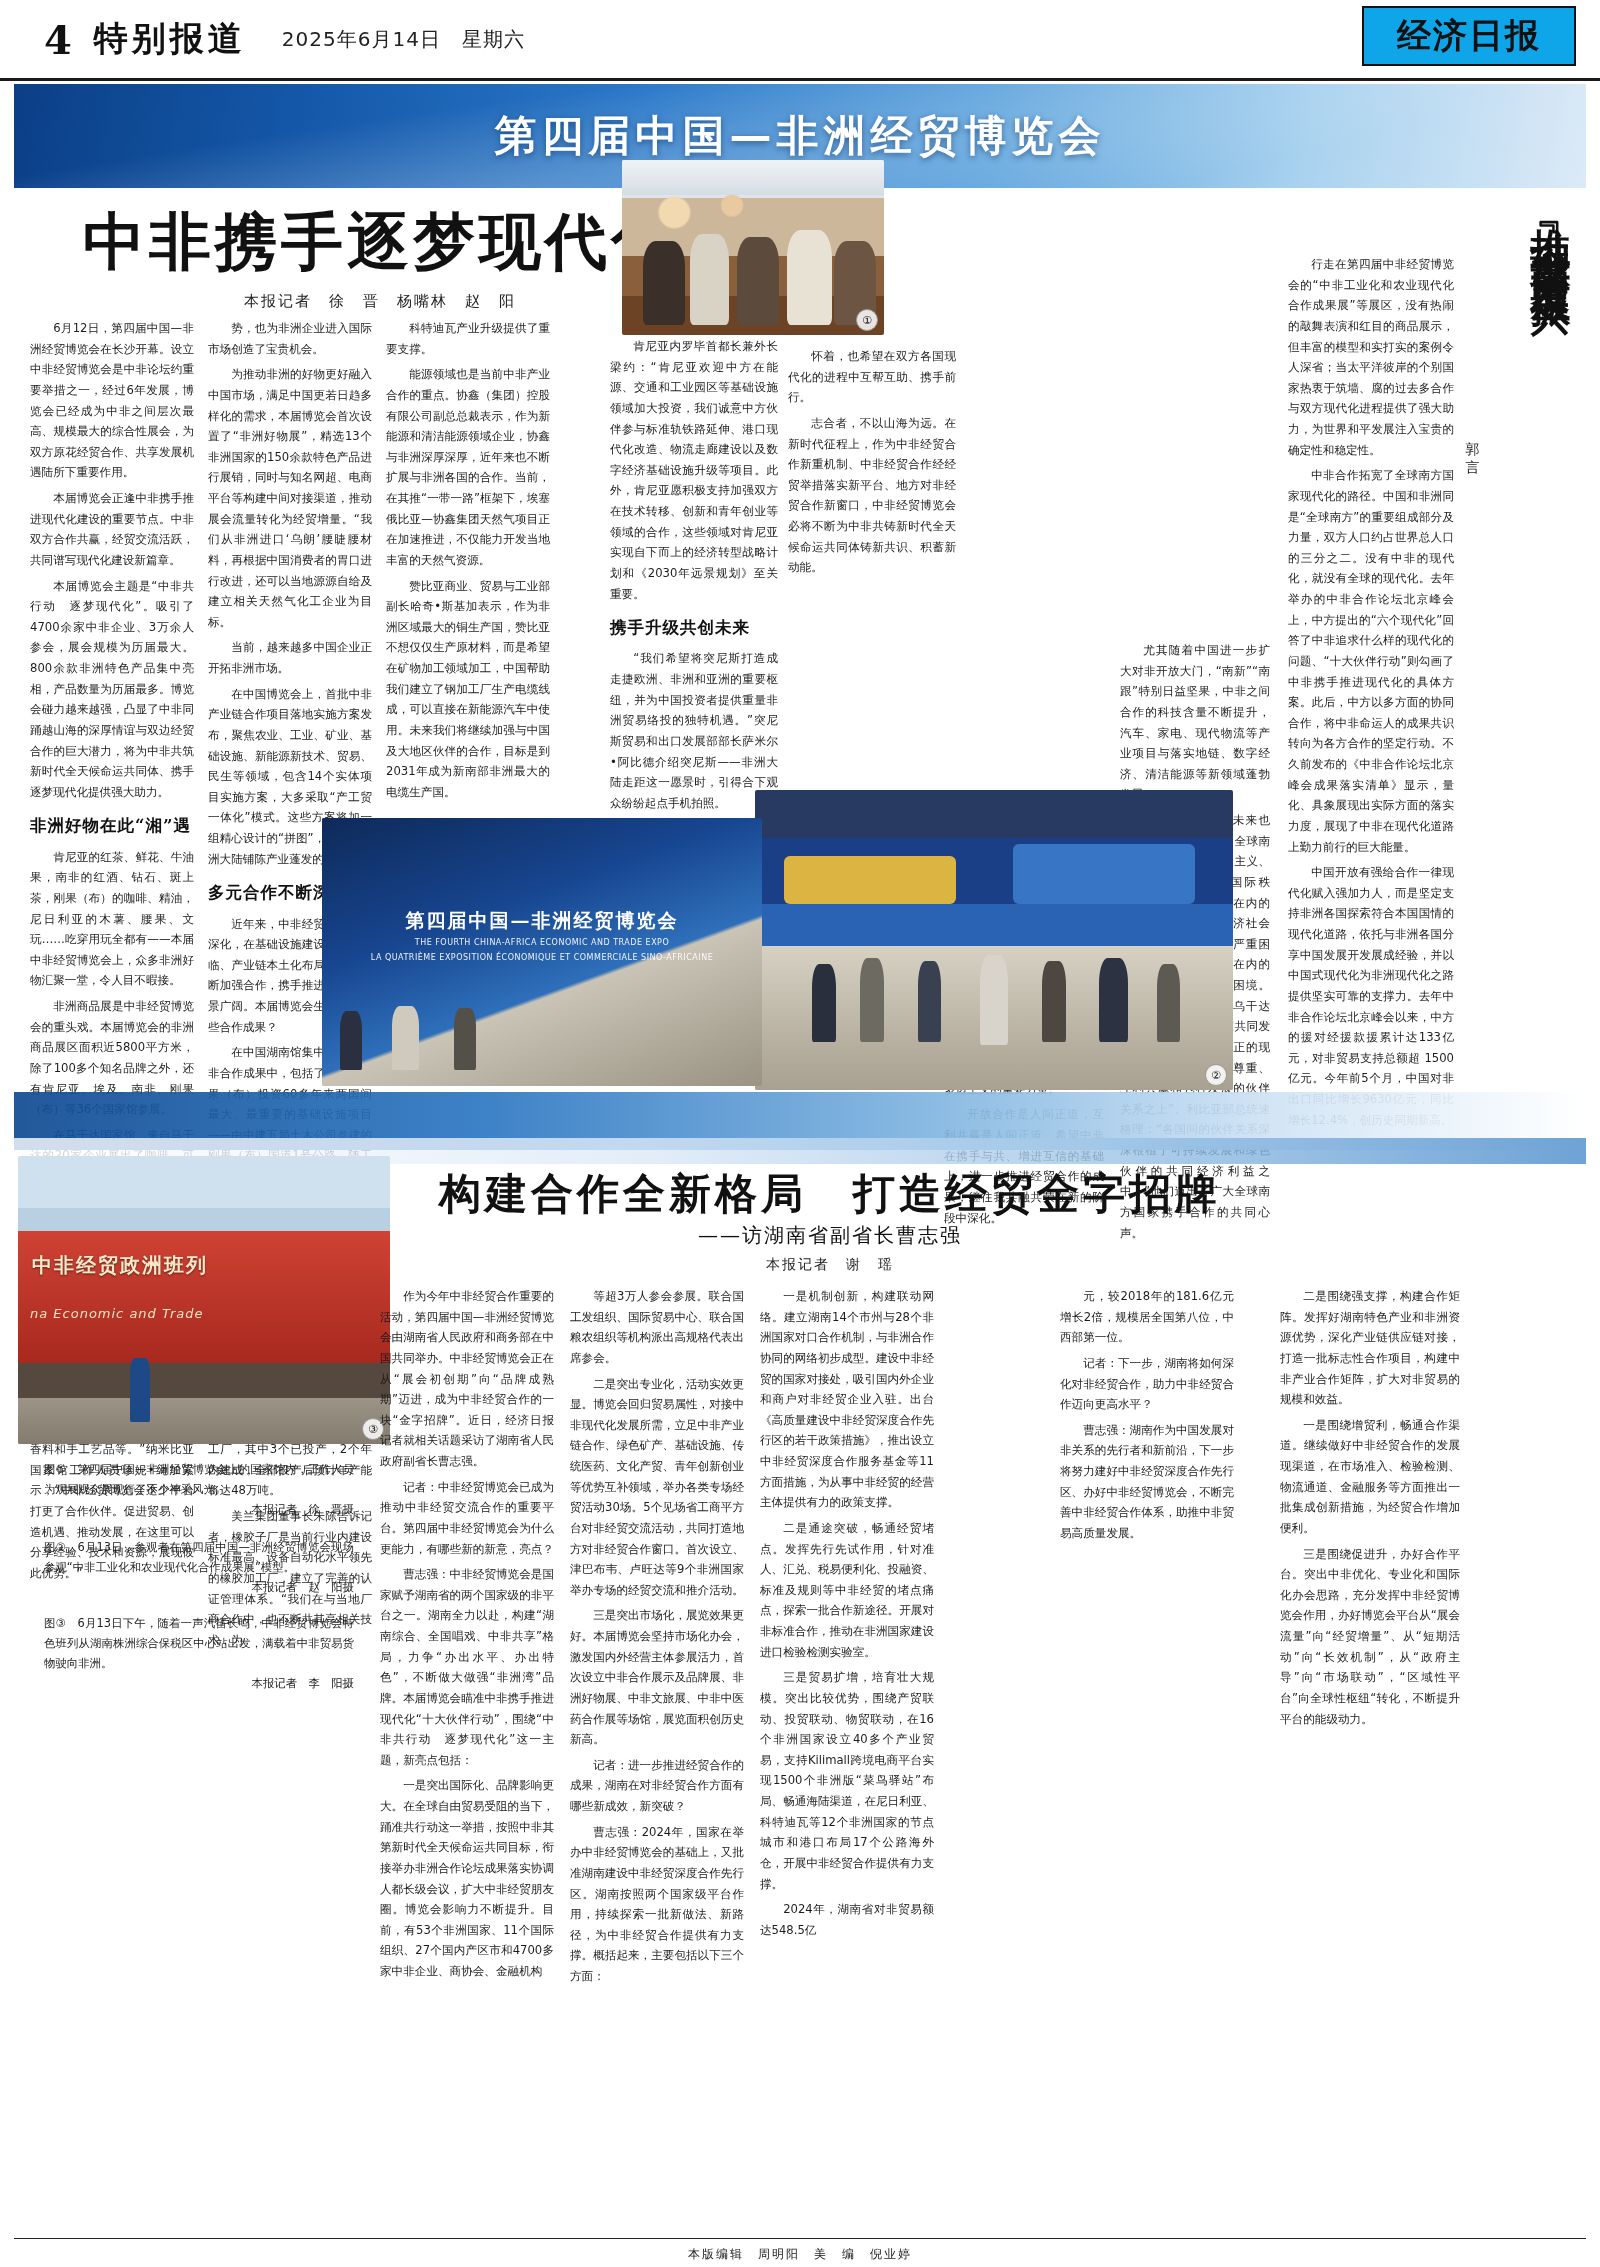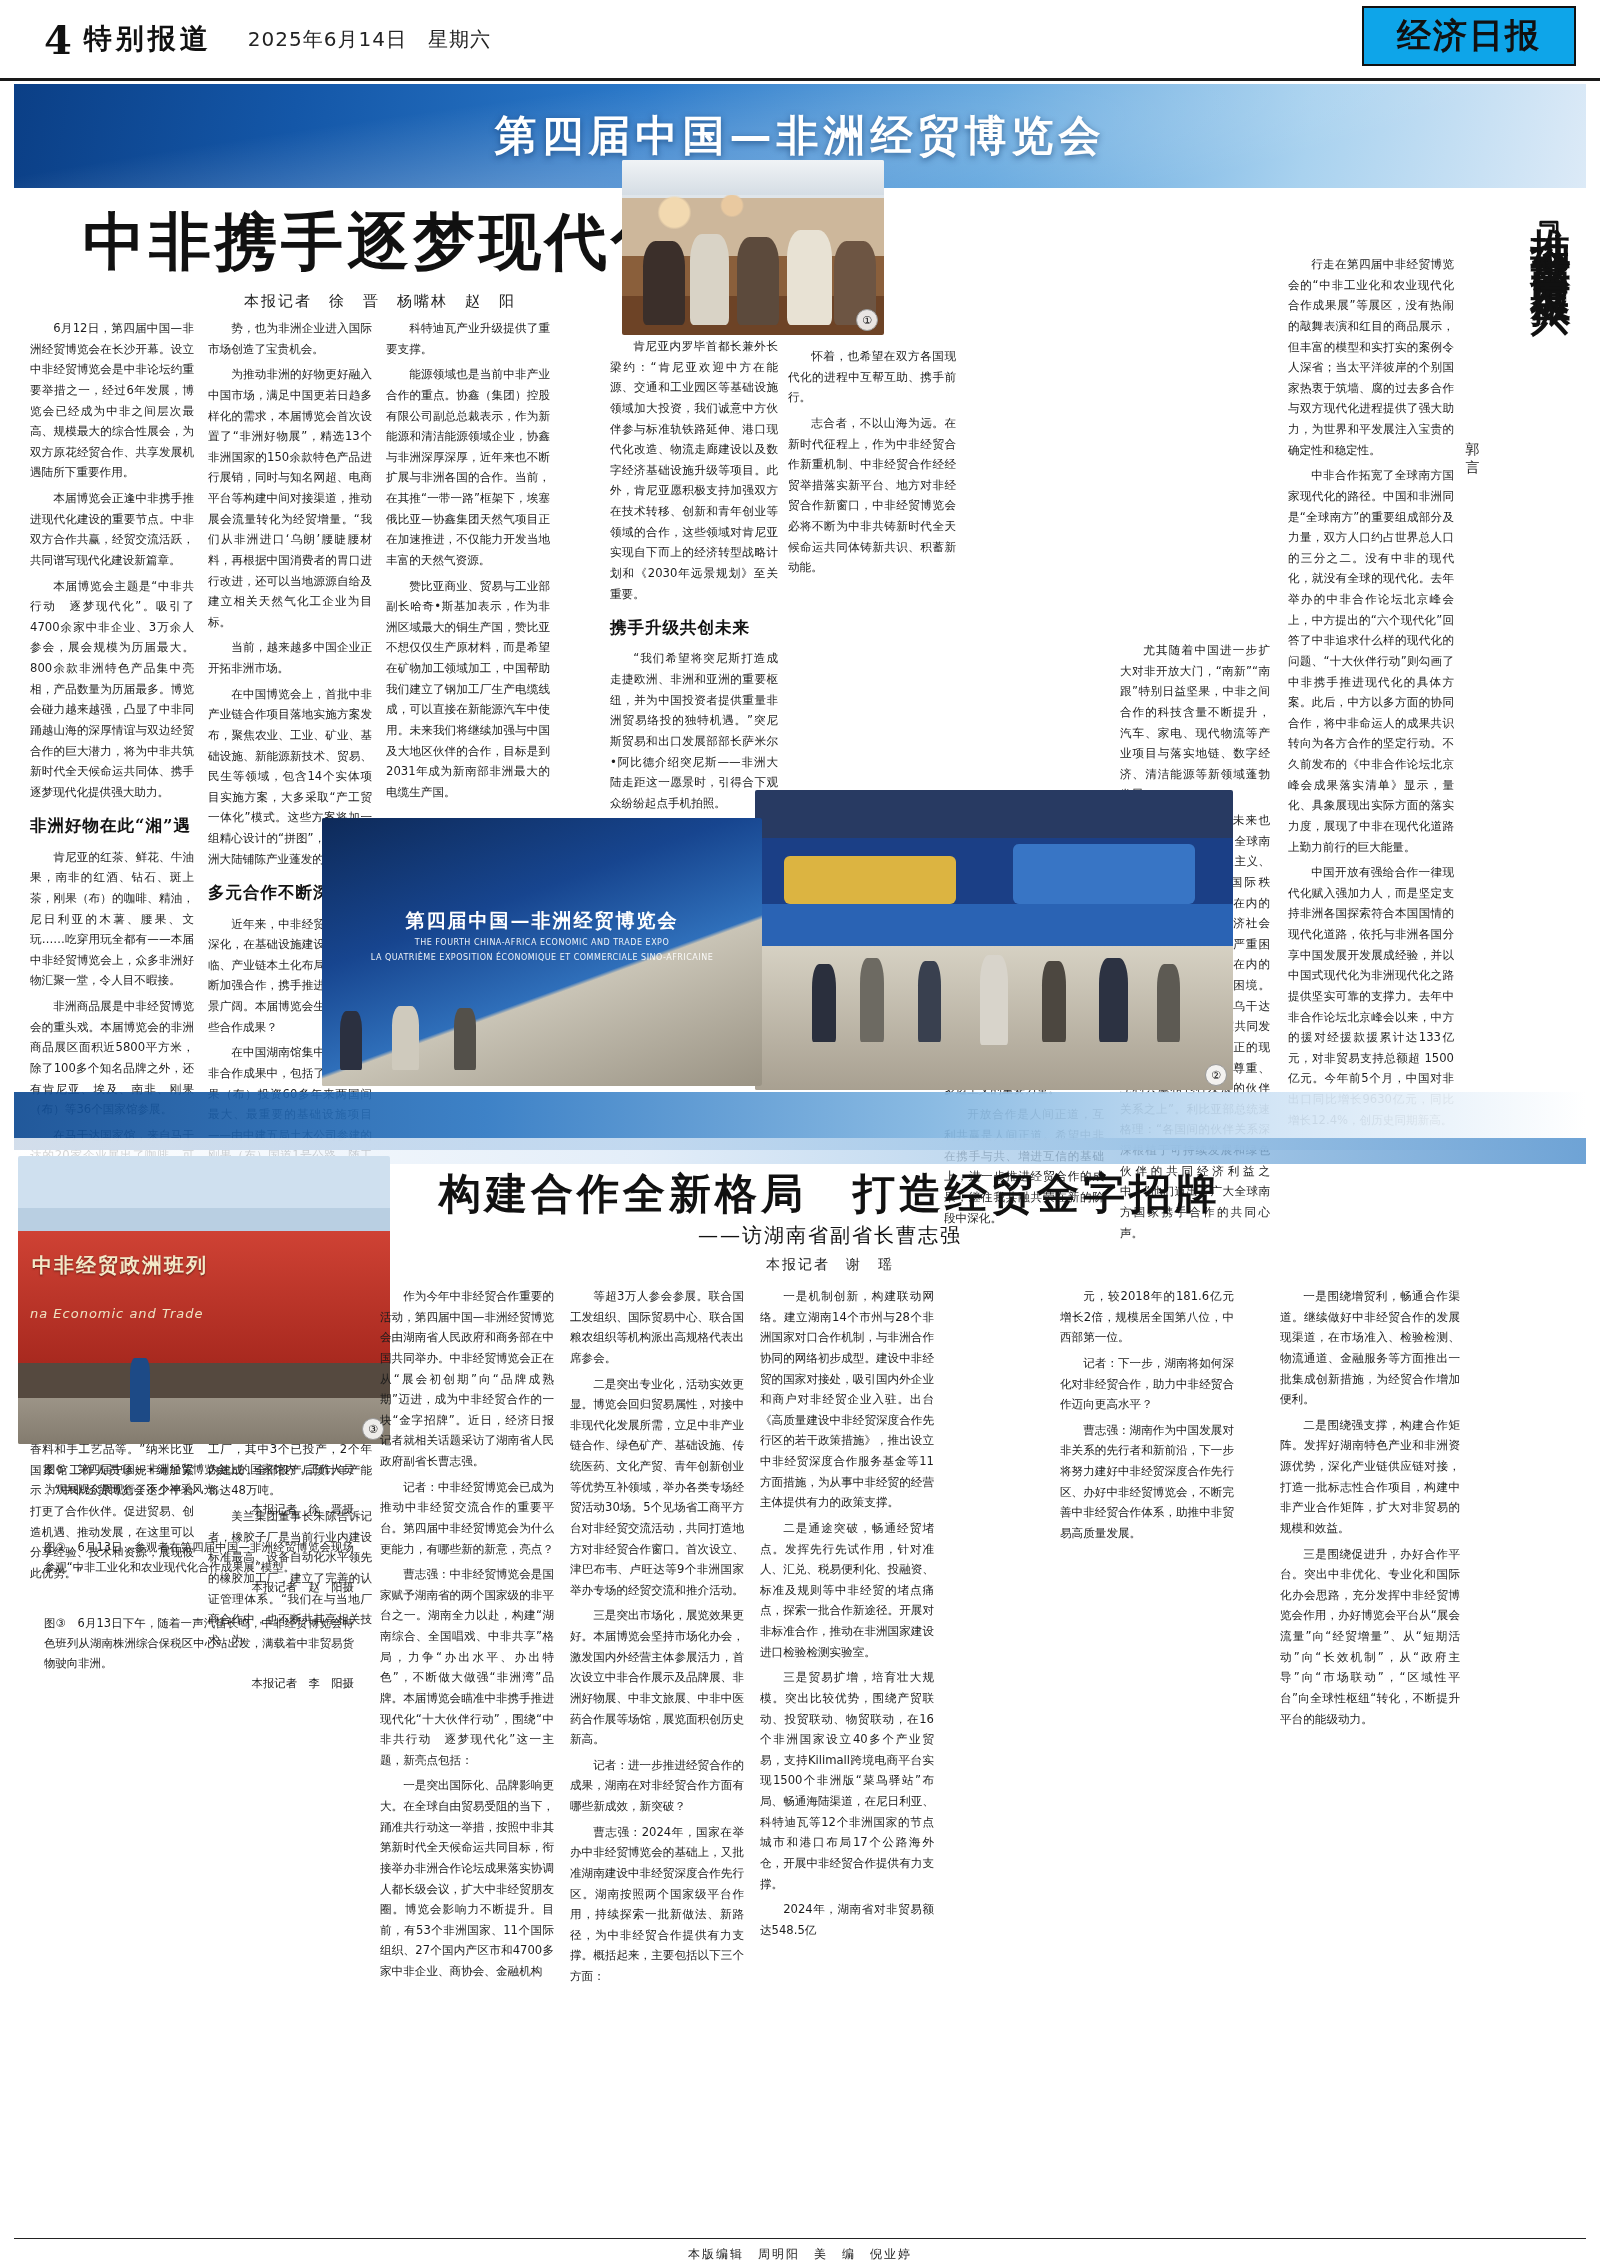--- a/index.html
+++ b/index.html
@@ -18,21 +18,21 @@
     position:absolute;left:0;top:0;width:1600px;height:78px;
     border-bottom:3px solid #1a1a1a;
     display:flex;align-items:center;
   }
   .page-num{
     font-family:"DejaVu Serif","Liberation Serif",serif;
     font-size:40px;font-weight:bold;margin-left:44px;color:#111;
   }
   .section-name{
     font-family:"DejaVu Serif","Liberation Serif",serif;
-    font-size:28px;font-weight:bold;letter-spacing:4px;margin-left:12px;color:#111;
+    font-size:34px;font-weight:bold;letter-spacing:4px;margin-left:22px;color:#111;
   }
   .issue-date{
     font-size:20px;margin-left:36px;color:#222;letter-spacing:1px;
   }
   .paper-name-box{
     position:absolute;right:24px;top:6px;width:210px;height:56px;
     border:2px solid #111;display:flex;align-items:center;justify-content:center;
     font-family:"DejaVu Serif","Liberation Serif",serif;
     font-size:34px;font-weight:bold;letter-spacing:2px;color:#111;
     background:#0ea5e9;
@@ -337,22 +337,22 @@
     <p></p>
   </div>
 
   <div class="col" style="left:1060px;top:1286px;width:174px;height:930px;">
     <p>元，较2018年的181.6亿元增长2倍，规模居全国第八位，中西部第一位。</p>
     <p>记者：下一步，湖南将如何深化对非经贸合作，助力中非经贸合作迈向更高水平？</p>
     <p>曹志强：湖南作为中国发展对非关系的先行者和新前沿，下一步将努力建好中非经贸深度合作先行区、办好中非经贸博览会，不断完善中非经贸合作体系，助推中非贸易高质量发展。</p>
   </div>
 
   <div class="col" style="left:1280px;top:1286px;width:180px;height:930px;">
+    <p>二是围绕强支撑，构建合作矩阵。发挥好湖南特色产业和非洲资源优势，深化产业链供应链对接，打造一批标志性合作项目，构建中非产业合作矩阵，扩大对非贸易的规模和效益。</p>
     <p>一是围绕增贸利，畅通合作渠道。继续做好中非经贸合作的发展现渠道，在市场准入、检验检测、物流通道、金融服务等方面推出一批集成创新措施，为经贸合作增加便利。</p>
-    <p>二是围绕强支撑，构建合作矩阵。发挥好湖南特色产业和非洲资源优势，深化产业链供应链对接，打造一批标志性合作项目，构建中非产业合作矩阵，扩大对非贸易的规模和效益。</p>
     <p>三是围绕促进升，办好合作平台。突出中非优化、专业化和国际化办会思路，充分发挥中非经贸博览会作用，办好博览会平台从“展会流量”向“经贸增量”、从“短期活动”向“长效机制”，从“政府主导”向“市场联动”，“区域性平台”向全球性枢纽“转化，不断提升平台的能级动力。</p>
   </div>
 
   <div class="caption" style="left:44px;top:1460px;width:310px;">
     <span>图①　第四届中国—非洲经贸博览会上的国家馆内，工作人员为观展观众展现行了不少神采风光。</span>
     <span class="sig">本报记者　徐　晋摄</span>
   </div>
   <div class="caption" style="left:44px;top:1538px;width:310px;">
     <span>图②　6月13日，参观者在第四届中国—非洲经贸博览会现场参观“中非工业化和农业现代化合作成果展”模型。</span>
     <span class="sig">本报记者　赵　阳摄</span>

